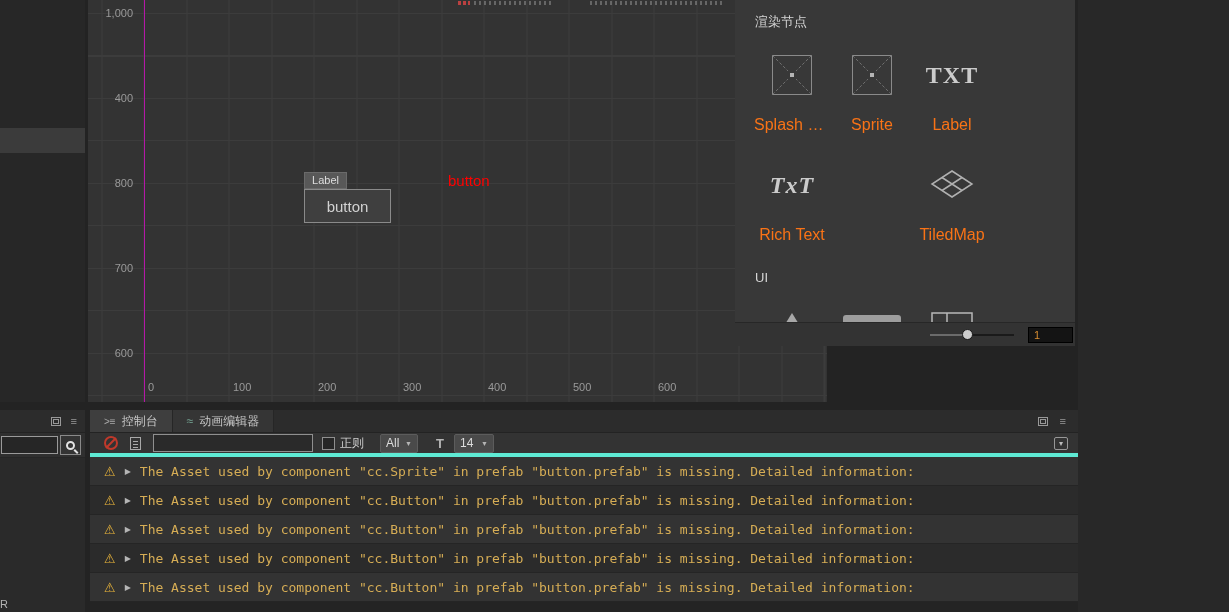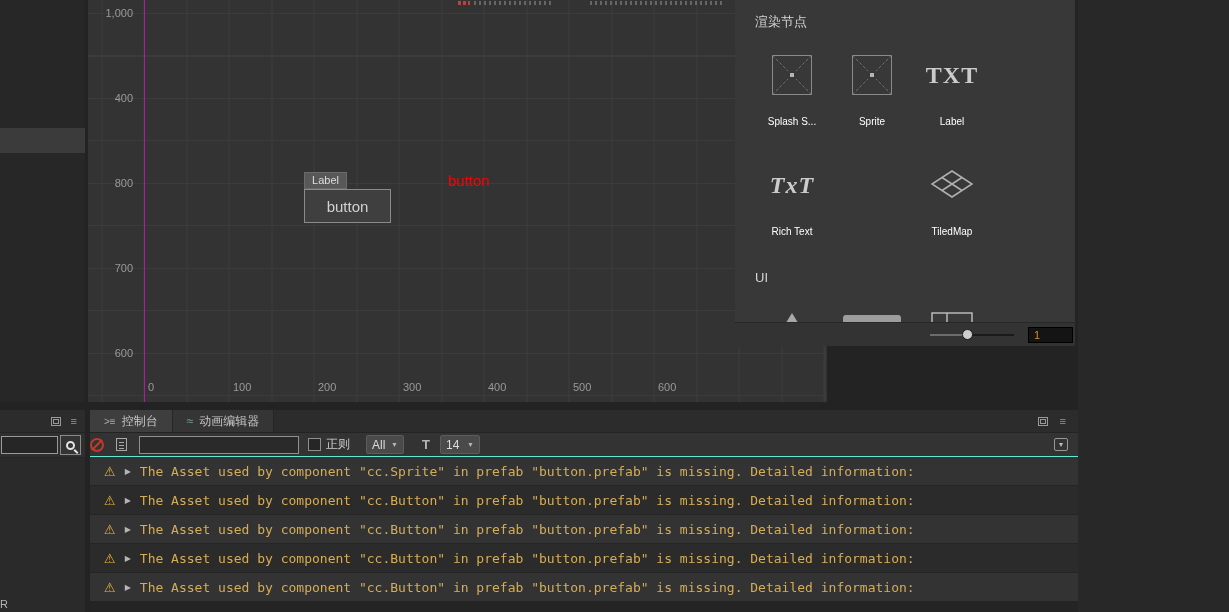--- a/index.html
+++ b/index.html
@@ -22,21 +22,21 @@
 .btn-node{position:absolute;left:216px;top:189px;width:87px;height:34px;background:#3f3f3f;border:1px solid #8a8a8a;display:flex;align-items:center;justify-content:center;font-size:15px;color:#d2d2d2}
 .red-overlay{position:absolute;left:360px;top:172px;font-size:15px;color:#ff0000}
 .artifact{position:absolute;top:1px;height:4px;opacity:.5;background:repeating-linear-gradient(90deg,#999 0 2px,transparent 2px 5px)}
 .artifact.red{background:repeating-linear-gradient(90deg,#d44 0 3px,transparent 3px 5px);opacity:.8}
 
 
 .assets{position:absolute;left:735px;top:0;width:340px;height:346px;background:#383838;overflow:hidden}
 .sec-title{position:absolute;left:20px;font-size:13px;color:#d6d6d6}
 .aitem{position:absolute;width:76px;text-align:center;cursor:default}
 .aicon{height:50px;display:flex;align-items:center;justify-content:center}
-.alabel{margin-top:16px;font-size:10px;color:#ffffff;white-space:nowrap;overflow:hidden;text-overflow:ellipsis}
+.alabel{margin-top:16px;font-size:16px;color:#f97316;white-space:nowrap;overflow:hidden;text-overflow:ellipsis}
 .txt-ic{font-family:"Liberation Serif","DejaVu Serif",serif;font-size:24px;font-weight:bold;color:#cbcbcb;letter-spacing:1px}
 .txt-ic.italic{font-style:italic;font-weight:600}
 .btn-ic{width:58px;height:30px;background:#9d9d9d;border-radius:3px;color:#2d2d2d;font-size:12px;display:flex;align-items:center;justify-content:center;font-family:"Liberation Serif","DejaVu Serif",serif}
 .afooter{position:absolute;left:0;bottom:0;width:100%;height:24px;background:#333;border-top:1px solid #272727;z-index:3}
 .slider-track{position:absolute;left:195px;top:11px;width:84px;height:2px;background:#1a1a1a}
 .slider-fill{position:absolute;left:195px;top:11px;width:38px;height:2px;background:#6b6b6b}
 .slider-handle{position:absolute;left:227px;top:6px;width:11px;height:11px;border-radius:50%;background:#cdcdcd;border:1px solid #1a1a1a}
 .zoom-box{position:absolute;left:293px;top:4px;width:45px;height:16px;background:#141414;border:1px solid #000;color:#d78d32;font-size:11px;line-height:14px;padding-left:5px}
 
 
@@ -56,21 +56,21 @@
 .console{position:absolute;left:90px;top:410px;width:988px;height:202px;background:#2c2c2c}
 .ctabs{height:23px;background:#2c2c2c;display:flex;align-items:stretch;border-bottom:1px solid #232323}
 .ctab{display:flex;align-items:center;gap:6px;padding:0 14px;font-size:12px;color:#c8c8c8;background:#353535;border-right:1px solid #262626;cursor:default}
 .ctab.active{background:#3e3e3e}
 .cticon{font-size:10px;color:#a9a9a9}
 .cticon.anim{color:#74a392;font-size:12px}
 .ctab-right{margin-left:auto;display:flex;align-items:center;gap:12px;padding-right:12px}
 .winicon{width:10px;height:9px;border:1px solid #999;display:inline-block;position:relative}
 .winicon::before{content:"";position:absolute;left:1px;top:1px;width:4px;height:3px;border:1px solid #999}
 .menuicon{color:#999;font-size:11px;line-height:1}
-.ctoolbar{height:24px;background:#333;display:flex;align-items:center;border-bottom:1px solid #5eead4}
+.ctoolbar{height:24px;background:#333;display:flex;align-items:center;padding-left:14px;border-bottom:4px solid #5eead4}
 .clear-ic{width:14px;height:14px;border:2px solid #c0392b;border-radius:50%;position:relative;display:inline-block;flex:none}
 .clear-ic::after{content:"";position:absolute;left:-2px;top:4px;width:14px;height:2px;background:#c0392b;transform:rotate(-45deg)}
 .doc-ic{width:11px;height:13px;border:1px solid #a8a8a8;display:inline-block;flex:none;margin-left:12px;
 background:linear-gradient(#a8a8a8 0 0) 2px 3px/5px 1px no-repeat,linear-gradient(#a8a8a8 0 0) 2px 6px/5px 1px no-repeat,linear-gradient(#a8a8a8 0 0) 2px 9px/5px 1px no-repeat}
 .filter{width:160px;height:18px;background:#2a2a2a;border:1px solid #8f8f8f;margin-left:12px;color:#ddd;font-size:12px;padding:0 4px;outline:none;border-radius:0}
 .cb{width:13px;height:13px;background:#262626;border:1px solid #8f8f8f;display:inline-block;margin-left:9px;flex:none}
 .regex-lab{margin-left:5px;font-size:12px;color:#cfcfcf}
 .dd{height:19px;background:#4a4a4a;border:1px solid #5c5c5c;border-radius:2px;display:flex;align-items:center;justify-content:space-between;padding:0 5px;font-size:12px;color:#ddd;flex:none}
 .dd-ar{font-size:7px;color:#b5b5b5;margin-left:4px}
 .dd-all{width:38px;margin-left:16px}

